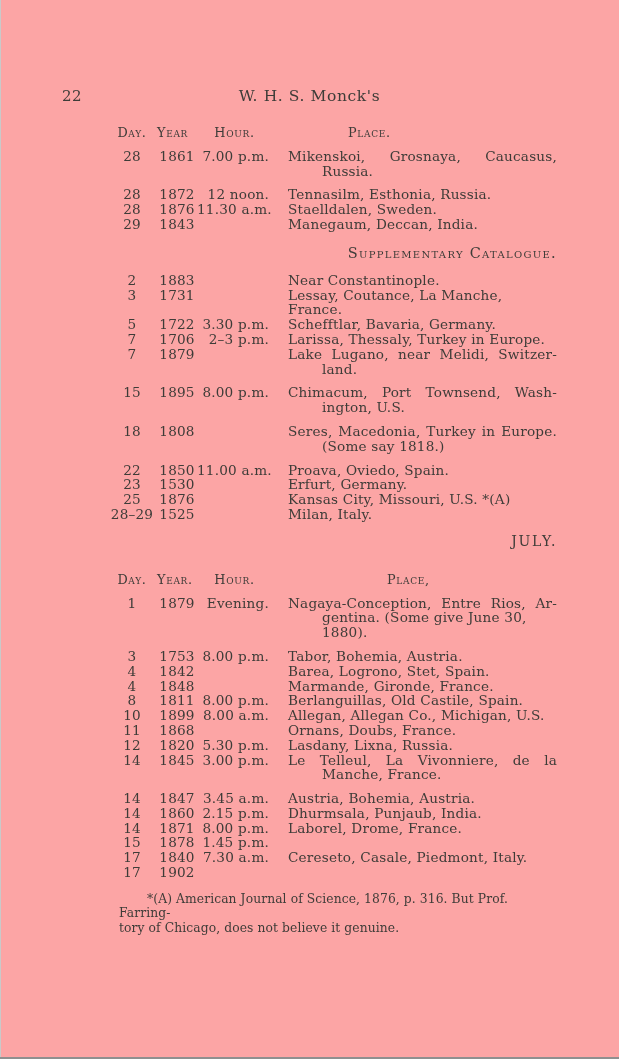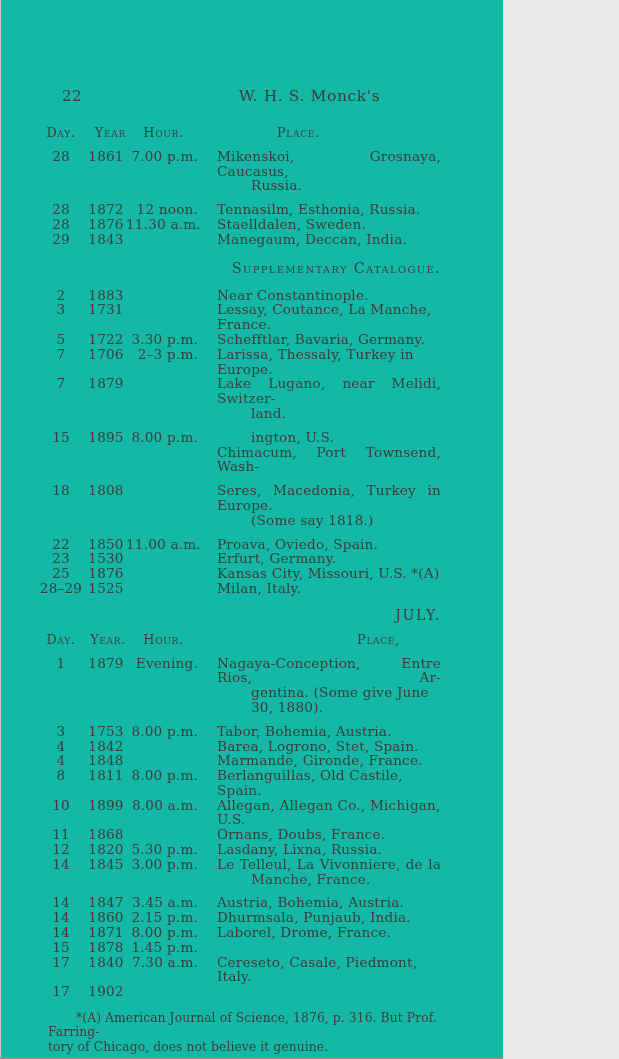--- a/index.html
+++ b/index.html
@@ -1,21 +1,21 @@
 <!DOCTYPE html>
 <html><head>
 <meta charset="utf-8">
 <style>
   html,body{margin:0;padding:0;background:#e9e9e9;}
   .page{
     position:relative;
-    width:503px;height:1059px;
-    background:#14b8a6;
+    width:619px;height:1059px;
+    background:#fca5a5;
     box-sizing:border-box;
-    padding:118px 62px 0 36px;
+    padding:118px 62px 0 107px;
     font-family:"DejaVu Serif","Liberation Serif",serif;
     color:#3e3c38;
     overflow:hidden;
   }
   .edge-left{position:absolute;left:0;top:0;bottom:0;width:1px;background:#c9c9c9;}
   .edge-bottom{position:absolute;left:0;right:0;bottom:0;height:2px;background:#8f8f8f;}
 
   .running-head{position:absolute;top:86px;left:0;width:619px;text-align:center;height:20px;}
   .page-num{position:absolute;left:62px;top:1px;font-size:15px;letter-spacing:0.5px;}
   .title{font-size:15.5px;letter-spacing:0.6px;}
@@ -29,28 +29,28 @@
   .c-place{padding-left:16px;}
   .pl{line-height:14.8px;}
   .pl.just{text-align:justify;text-align-last:justify;}
   .pl.cont{padding-left:34px;}
 
   .thead{font-size:12.8px;line-height:14.8px;}
   .hdr{font-variant:small-caps;letter-spacing:0.7px;margin-top:8px;}
   .sec-june .thead{margin:0 0 8px;}
   .sec-july .thead{margin:0 0 8px;}
   .sec-june .hdr-place{padding-left:76px;}
-  .sec-july .hdr-place{padding-left:115px;text-align:center;}
+  .sec-july .hdr-place{padding-left:115px;}
   .hdr-day{text-align:center;}
-  .hdr-year{text-align:right;}
+  .hdr-year{text-align:left;}
   .hdr-hour{text-align:center;}
 
   h2{font-weight:normal;text-align:right;line-height:15px;}
   .h-suppl{font-variant:small-caps;font-size:14.5px;letter-spacing:1.3px;margin:14px 0 12px;}
-  .h-july{font-size:14px;letter-spacing:1.6px;margin:12px 0 2px;}
+  .h-july{font-size:14px;letter-spacing:1.6px;margin:12px 0 16px;}
 
   .footnote{margin:12px 0 0 12px;font-size:12.3px;line-height:14.4px;letter-spacing:0.1px;}
   .fn1{text-indent:28px;}
 </style>
 </head>
 <body>
 
 <div class="page">
   <div class="edge-left"></div>
   <div class="edge-bottom"></div>
@@ -149,22 +149,22 @@
           <span class="c-place">
             <div class="pl just">Lake Lugano, near Melidi, Switzer-</div>
             <div class="pl cont">land.</div>
           </span>
         </div>
         <div class="row multi">
           <span class="c-day">15</span>
           <span class="c-year">1895</span>
           <span class="c-hour">8.00 p.m.</span>
           <span class="c-place">
+            <div class="pl just">Chimacum, Port Townsend, Wash-</div>
             <div class="pl cont">ington, U.S.</div>
-            <div class="pl just">Chimacum, Port Townsend, Wash-</div>
           </span>
         </div>
         <div class="row multi">
           <span class="c-day">18</span>
           <span class="c-year">1808</span>
           <span class="c-hour"></span>
           <span class="c-place">
             <div class="pl just">Seres, Macedonia, Turkey in Europe.</div>
             <div class="pl cont">(Some say 1818.)</div>
           </span>

